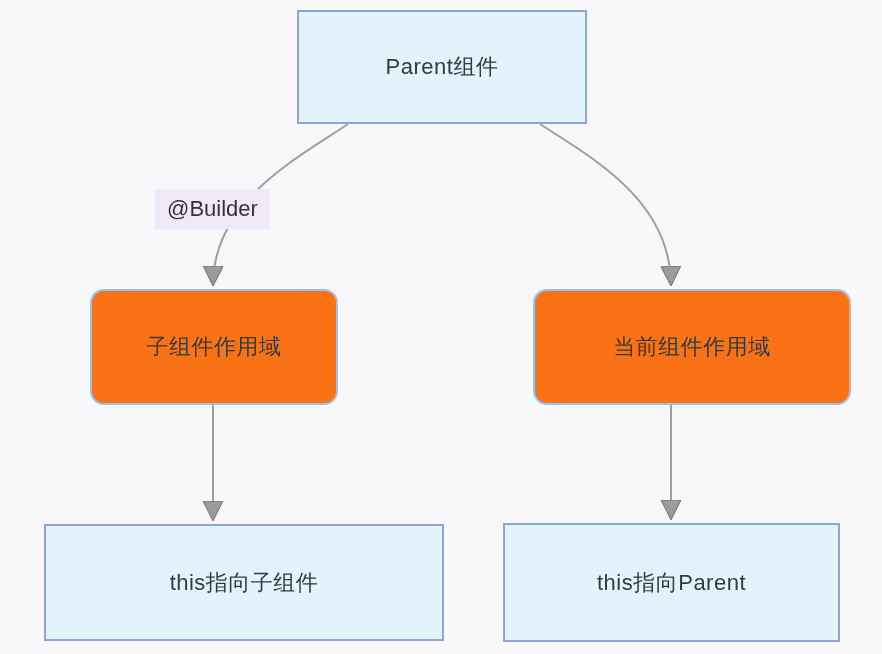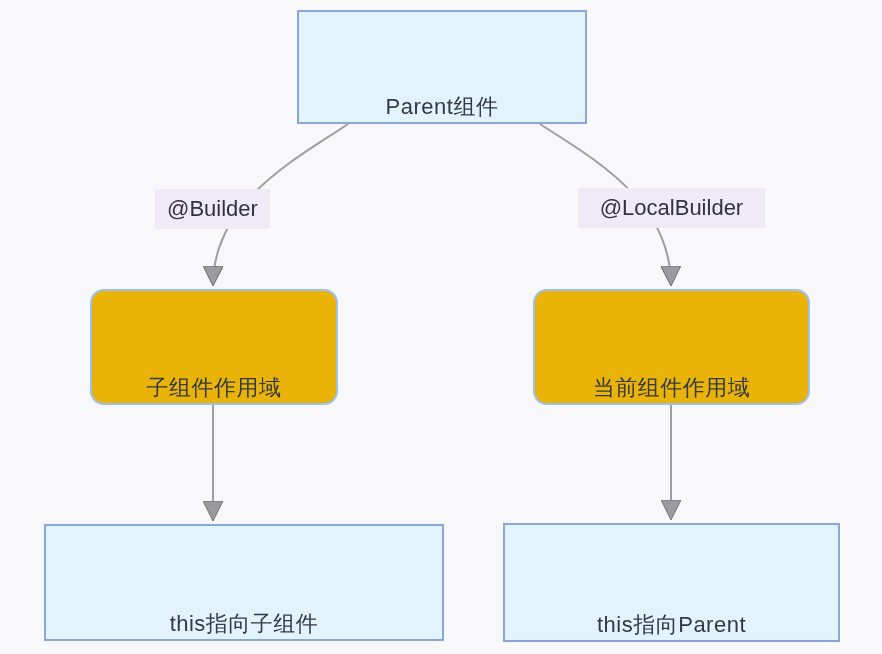--- a/index.html
+++ b/index.html
@@ -23,48 +23,48 @@
     position: absolute;
     left: 0;
     top: 0;
     z-index: 1;
   }
   .node {
     position: absolute;
     z-index: 2;
     box-sizing: border-box;
     display: flex;
-    align-items: flex-end;
+    align-items: center;
     justify-content: center;
     font-size: 22px;
     letter-spacing: 0.5px;
     background: #e3f3fc;
     border: 2px solid #8aa7db;
     color: #333a41;
   }
   .node.rounded {
-    background: #eab308;
+    background: #f97316;
     border-color: #9dc1ee;
     border-radius: 14px;
   }
   .edge-label {
     position: absolute;
     z-index: 3;
     box-sizing: border-box;
     display: flex;
     align-items: center;
     justify-content: center;
     font-size: 22px;
     background: #efe9f8;
     color: #32323c;
   }
   
   #node-parent        { left: 297px; top: 10px;  width: 290px; height: 114px; }
   #node-child-scope   { left: 90px;  top: 289px; width: 248px; height: 116px; }
-  #node-current-scope { left: 533px; top: 289px; width: 277px; height: 116px; }
+  #node-current-scope { left: 533px; top: 289px; width: 318px; height: 116px; }
   #node-this-child    { left: 44px;  top: 524px; width: 400px; height: 117px; }
   #node-this-parent   { left: 503px; top: 523px; width: 337px; height: 119px; }
   #label-builder      { left: 155px; top: 189px; width: 115px; height: 40px; align-items: center; }
   #label-localbuilder { left: 578px; top: 188px; width: 187px; height: 40px; }
 </style>
 </head>
 <body>
 
 <div class="stage">
 
@@ -83,23 +83,20 @@
   </svg>
 
   <div class="node" id="node-parent">
     <span>Parent组件</span>
   </div>
 
   <div class="edge-label" id="label-builder">
     <span>@Builder</span>
   </div>
 
-  <div class="edge-label" id="label-localbuilder">
-    <span>@LocalBuilder</span>
-  </div>
 
   <div class="node rounded" id="node-child-scope">
     <span>子组件作用域</span>
   </div>
 
   <div class="node rounded" id="node-current-scope">
     <span>当前组件作用域</span>
   </div>
 
   <div class="node" id="node-this-child">

